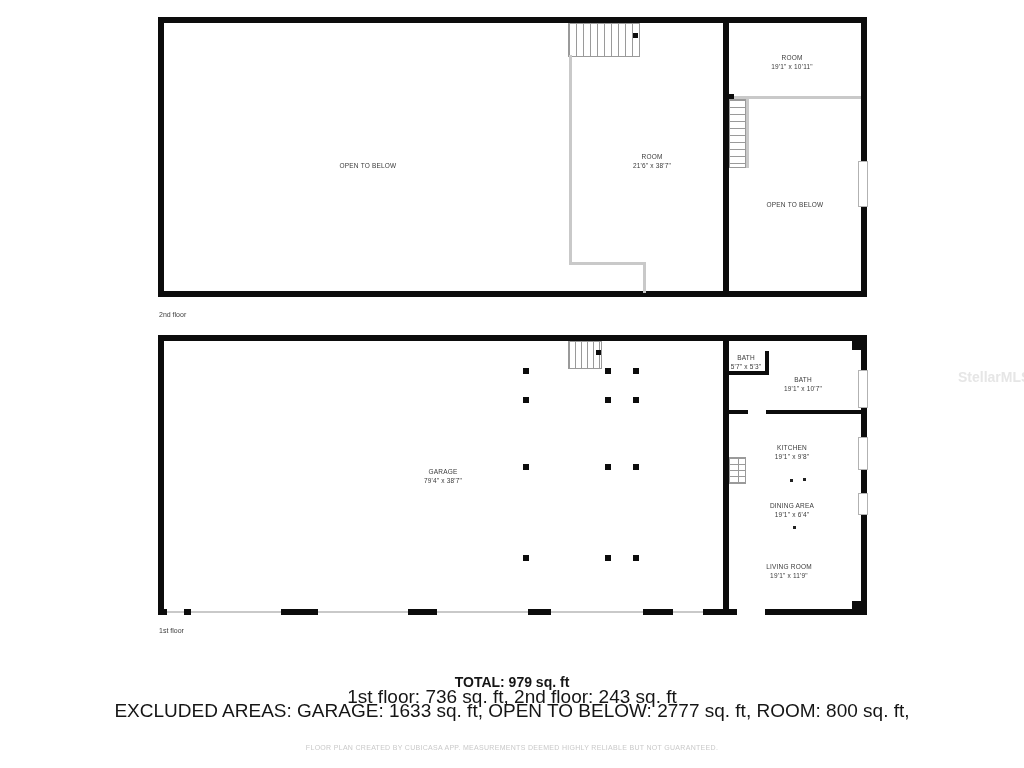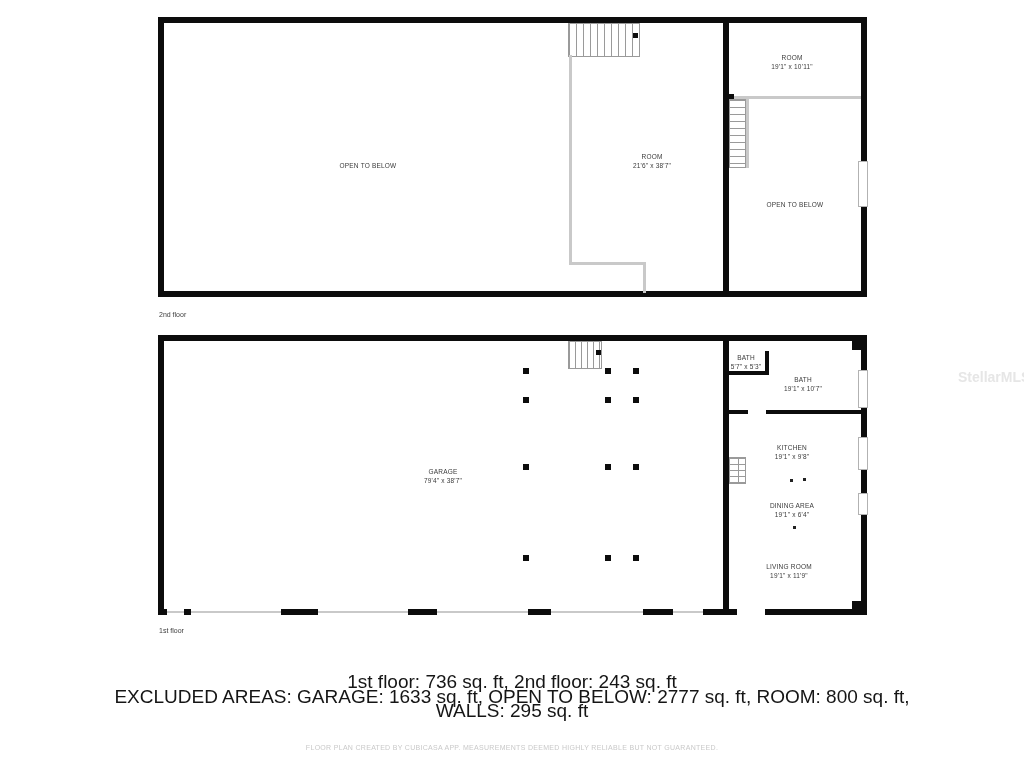--- a/index.html
+++ b/index.html
@@ -136,20 +136,20 @@
       <div>19'1" x 6'4"</div>
     </div>
     <div class="lbl" style="left:789px;top:571px">
       <div>LIVING ROOM</div>
       <div>19'1" x 11'9"</div>
     </div>
     <div class="floor-label" style="left:159px;top:627px">1st floor</div>
   </div>
 
   <div class="summary">
+    <div class="sum-total">TOTAL: 979 sq. ft</div>
     <div class="sum-line">1st floor: 736 sq. ft, 2nd floor: 243 sq. ft</div>
     <div class="sum-line">EXCLUDED AREAS: GARAGE: 1633 sq. ft, OPEN TO BELOW: 2777 sq. ft, ROOM: 800 sq. ft,</div>
-    <div class="sum-line">WALLS: 295 sq. ft</div>
   </div>
   <div class="footer">FLOOR PLAN CREATED BY CUBICASA APP. MEASUREMENTS DEEMED HIGHLY RELIABLE BUT NOT GUARANTEED.</div>
   <div class="watermark">StellarMLS</div>
 
 </div>
 
 </body></html>

